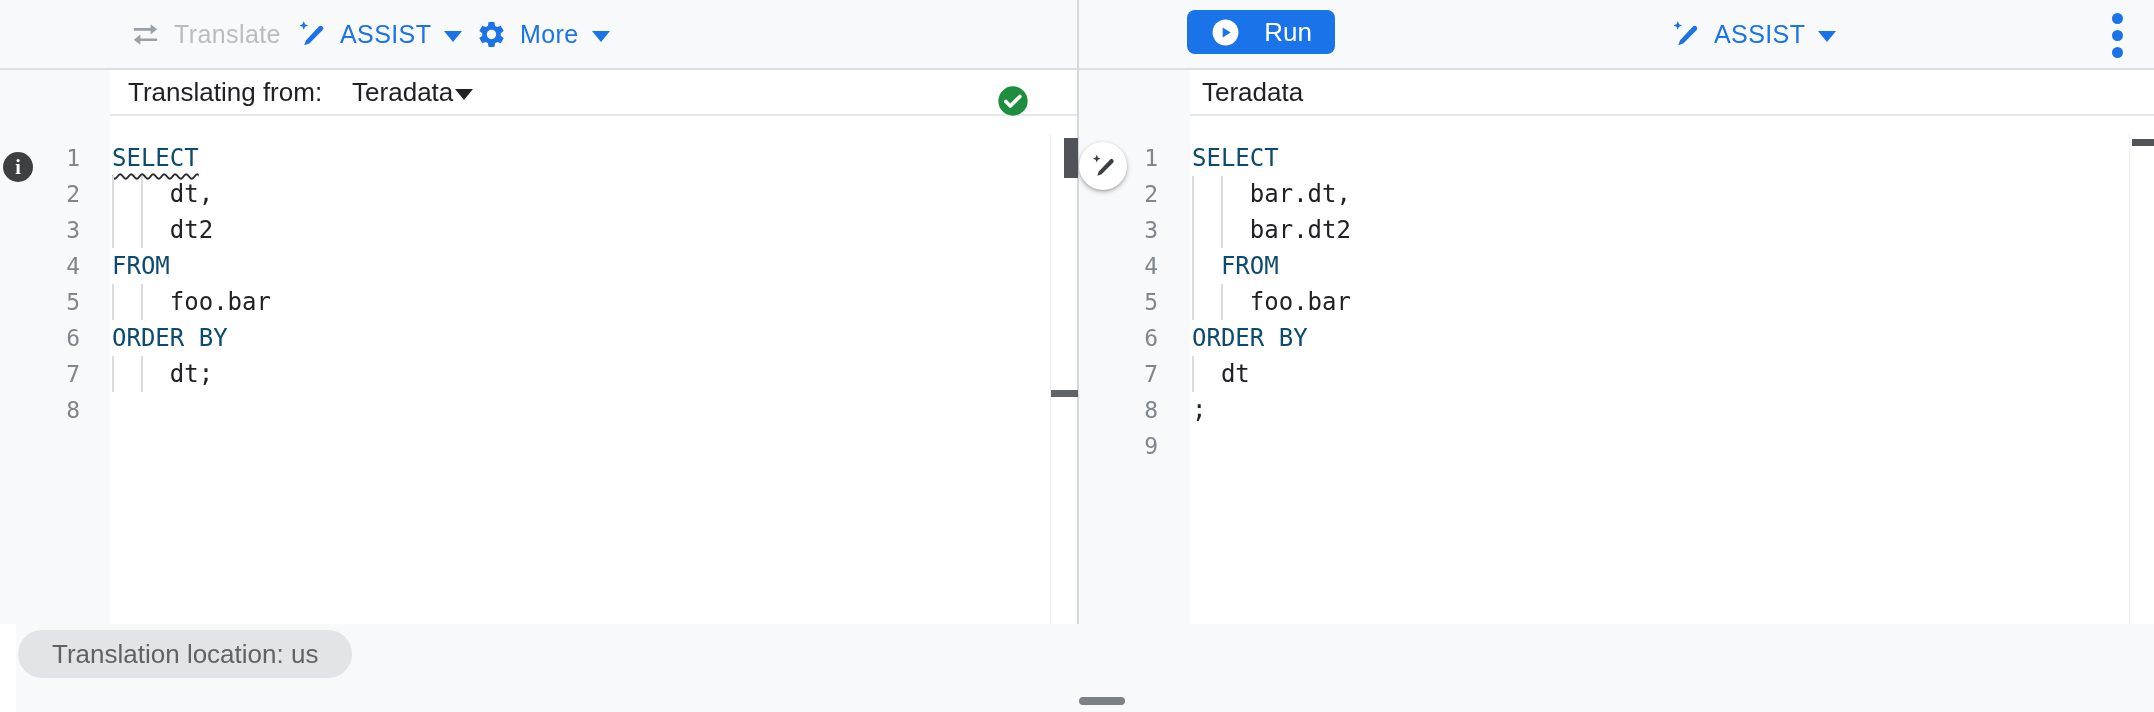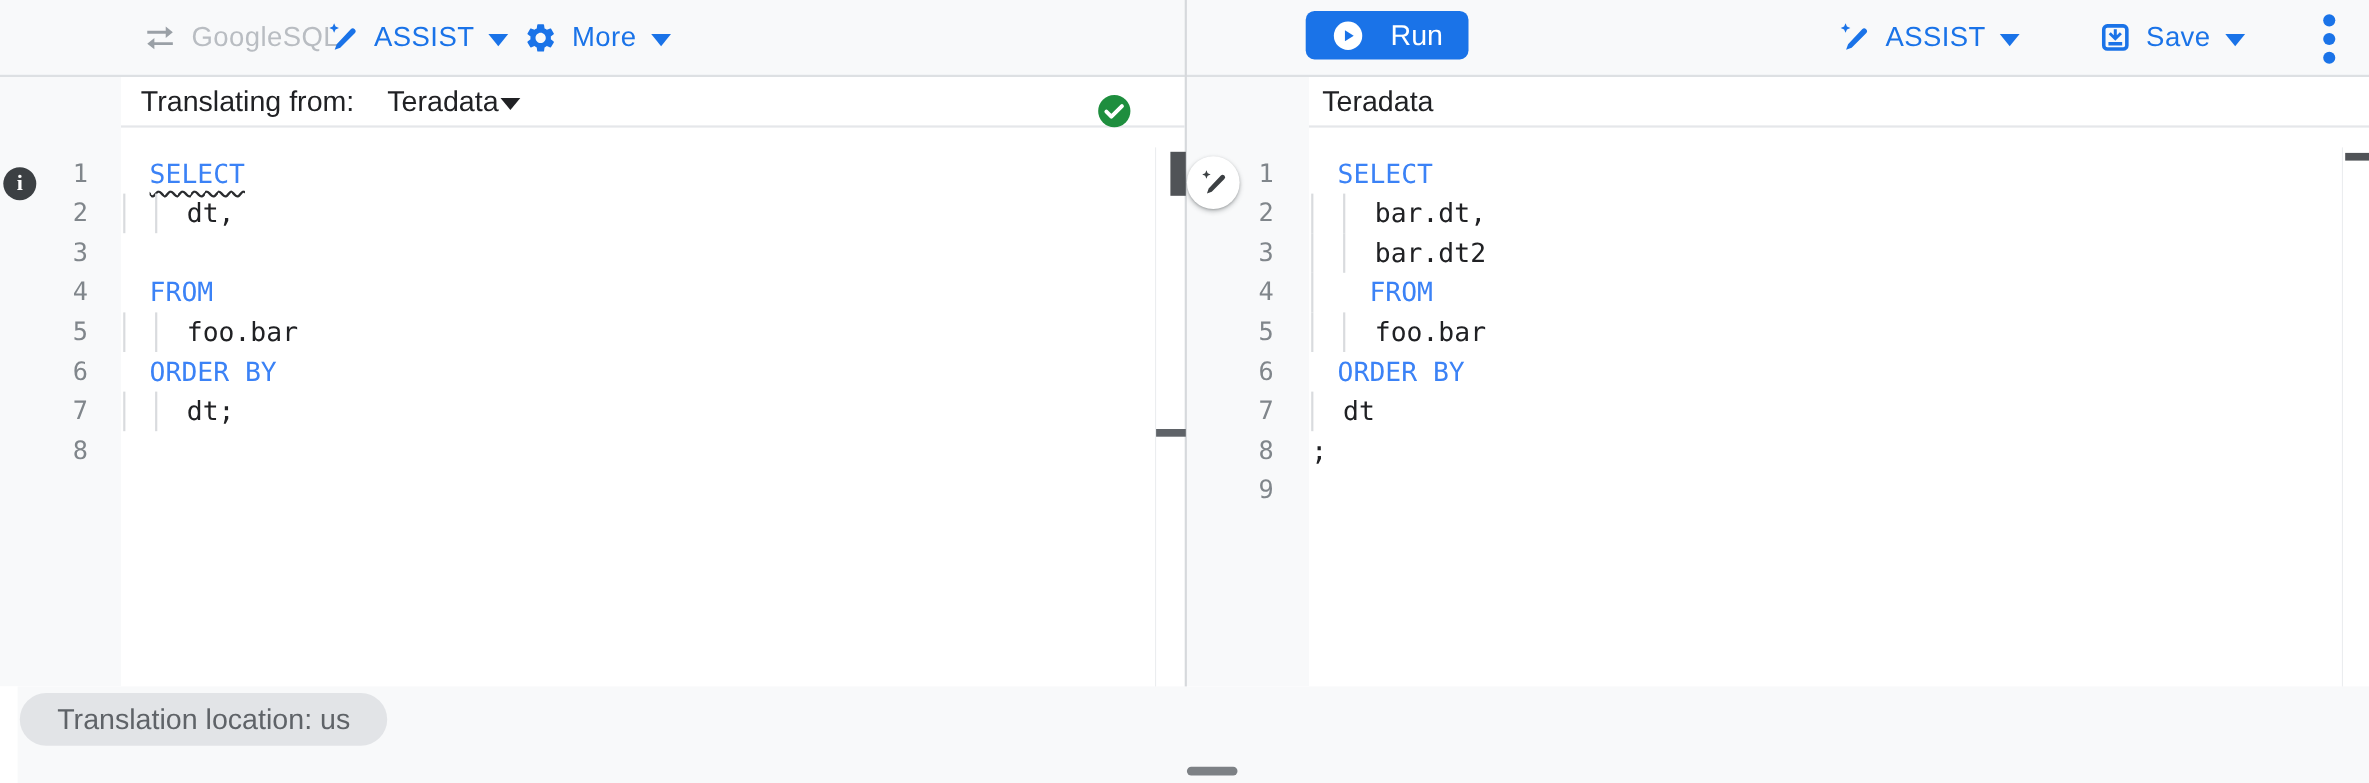--- a/index.html
+++ b/index.html
@@ -48,21 +48,21 @@
 
   
   .code { position:absolute; left:0; right:0; top:64px; bottom:0; padding-top:6px;
           font-family:"DejaVu Sans Mono", monospace; font-size:24px; }
   .code-line { display:flex; height:36px; line-height:36px; }
   .ln { display:inline-block; text-align:right; color:#80868b; font-size:23px;
         flex:none; }
   .pane-left  .ln { width:110px; padding-right:30px; }
   .pane-right .ln { width:111px; padding-right:32px; }
   .lc { position:relative; white-space:pre; color:#202124; flex:1 1 auto; padding-left:2px; }
-  .kw { color:#3b82f6;margin-left:24px; }
+  .kw { color:#0c4a6e; }
   .squiggly { text-decoration-line:underline; text-decoration-style:wavy;
               text-decoration-color:#2a2c2f; text-decoration-thickness:1.8px;
               text-underline-offset:7px; }
   .guide { position:absolute; top:0; height:36px; width:0; border-left:2px solid #d9dbde; }
 
   
   .info-badge { position:absolute; left:3px; top:82px; width:30px; height:30px; border-radius:50%;
                 background:#3c4043; color:#fff; font-size:20px; font-weight:bold;
                 display:flex; align-items:center; justify-content:center; cursor:pointer; z-index:3;
                 font-family:"Liberation Serif", serif; }
@@ -90,21 +90,21 @@
 <body>
 
 <div class="app">
 
   <div class="toolbar">
 
     <button class="tb-btn disabled" style="left:130px">
       <svg width="31" height="31" viewBox="0 0 24 24">
         <path fill="#9aa0a6" d="M3 7h13v2H3z M16 4l5 4-5 4z M8 15h13v2H8z M8 12l-5 4 5 4z"></path>
       </svg>
-      <span>GoogleSQL</span>
+      <span>Translate</span>
     </button>
 
     <button class="tb-btn blue" style="left:296px">
       <svg width="31" height="31" viewBox="0 0 24 24">
         <path fill="#1a73e8" d="M6 1.6l1 2.4 2.4 1-2.4 1-1 2.4-1-2.4-2.4-1 2.4-1z"></path>
         <path fill="#1a73e8" d="M7.8 16.4 6.4 20.3l3.9-1.4L20.5 8.7a1.95 1.95 0 0 0-2.8-2.8zM16.6 7.2l1.4 1.4"></path>
       </svg>
       <span>ASSIST</span>
       <i class="caret"></i>
     </button>
@@ -127,29 +127,20 @@
 
     <button class="tb-btn blue" style="left:1670px">
       <svg width="31" height="31" viewBox="0 0 24 24">
         <path fill="#1a73e8" d="M6 1.6l1 2.4 2.4 1-2.4 1-1 2.4-1-2.4-2.4-1 2.4-1z"></path>
         <path fill="#1a73e8" d="M7.8 16.4 6.4 20.3l3.9-1.4L20.5 8.7a1.95 1.95 0 0 0-2.8-2.8z"></path>
       </svg>
       <span>ASSIST</span>
       <i class="caret"></i>
     </button>
 
-    <button class="tb-btn blue" style="left:1908px">
-      <svg width="30" height="30" viewBox="0 0 24 24">
-        <rect x="3.6" y="3.6" width="16.8" height="16.8" rx="2.6" fill="none" stroke="#1a73e8" stroke-width="2.6"></rect>
-        <path fill="#1a73e8" d="M10.9 6h2.2v4.4l2.2-2.2 1.5 1.5L12 14.5 7.2 9.7l1.5-1.5 2.2 2.2z"></path>
-        <path fill="#1a73e8" d="M7 15.4h10v2.4H7z"></path>
-      </svg>
-      <span>Save</span>
-      <i class="caret"></i>
-    </button>
 
     <button class="kebab">
       <i></i>
       <i></i>
       <i></i>
     </button>
   </div>
 
   <div class="pane pane-left">
     <div class="gutter"></div>
@@ -168,20 +159,21 @@
         <div class="code-line">
           <span class="ln">1</span>
           <span class="lc"><span class="kw squiggly">SELECT</span></span>
         </div>
         <div class="code-line">
           <span class="ln">2</span>
           <span class="lc"><i class="guide" style="left: 2px;"></i><i class="guide" style="left: 30.9px;"></i><span class="">    dt,</span></span>
         </div>
         <div class="code-line">
           <span class="ln">3</span>
+          <span class="lc"><i class="guide" style="left: 2px;"></i><i class="guide" style="left: 30.9px;"></i><span class="">    dt2</span></span>
         </div>
         <div class="code-line">
           <span class="ln">4</span>
           <span class="lc"><span class="kw">FROM</span></span>
         </div>
         <div class="code-line">
           <span class="ln">5</span>
           <span class="lc"><i class="guide" style="left: 2px;"></i><i class="guide" style="left: 30.9px;"></i><span class="">    foo.bar</span></span>
         </div>
         <div class="code-line">

